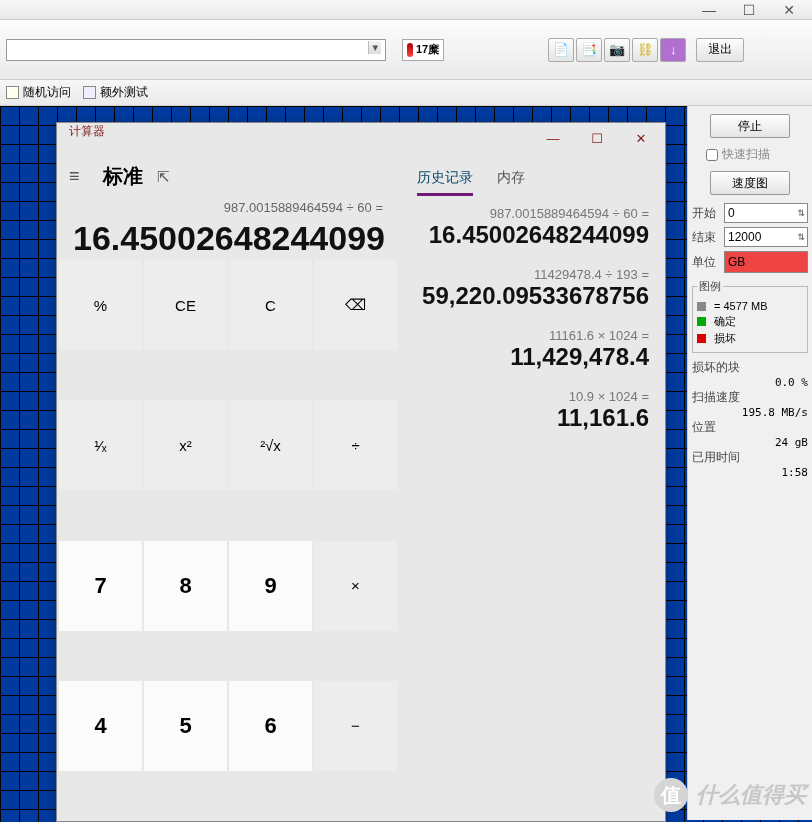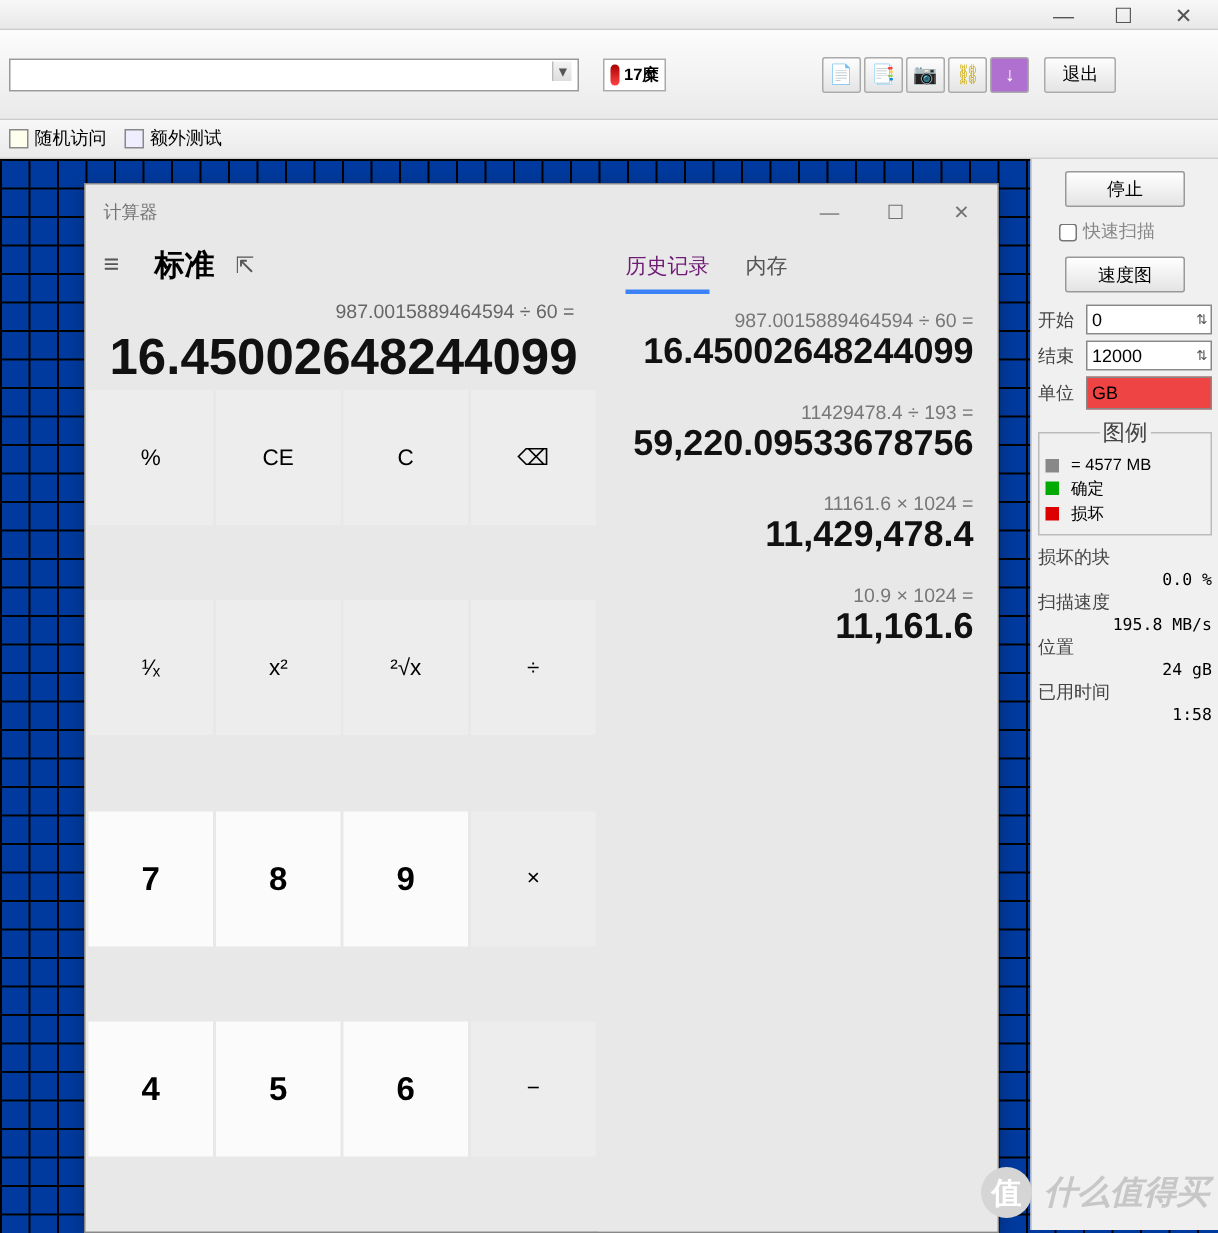--- a/index.html
+++ b/index.html
@@ -33,30 +33,30 @@
 .rpanel { position:absolute; right:0; top:106px; width:125px; bottom:2px; background:#f0f0f0; z-index:5; font-size:12px; padding:8px 4px 4px 4px; border-left:1px solid #ccc;}
 .rpanel .btn { display:block; width:80px; height:24px; margin:0 auto 8px auto; border:1px solid #999; background:linear-gradient(#fff,#e4e4e4); font-size:12px; border-radius:2px;}
 .rpanel .cb { display:flex; align-items:center; gap:4px; margin:4px 0 8px 14px; color:#888;}
 .rpanel .cb input { width:12px; height:12px; }
 .rpanel .row { display:flex; align-items:center; gap:4px; margin:4px 0;}
 .rpanel .row label { width:28px; color:#444;}
 .rpanel .spin { flex:1; height:20px; border:1px solid #888; background:#fff; padding:0 3px; display:flex; align-items:center; position:relative;}
 .rpanel .spin:after { content:"⇅"; position:absolute; right:2px; font-size:9px; color:#555;}
 .rpanel .sel { flex:1; height:22px; border:1px solid #888; background:#ef4444; padding:0 3px; display:flex; align-items:center;}
 .rpanel fieldset { border:1px solid #bbb; margin-top:6px; padding:4px; font-size:11px;}
-.rpanel fieldset legend { font-size:15px; color:#444; padding:0 2px;text-align:center;}
+.rpanel fieldset legend { font-size:11px; color:#444; padding:0 2px;}
 .rpanel .leg { display:flex; align-items:center; gap:8px; margin:2px 0;}
 .rpanel .leg .c { width:9px; height:9px;}
 .rpanel .stat { margin-top:6px; }
 .rpanel .stat .l { color:#444; }
 .rpanel .stat .v { text-align:right; font-family:monospace; font-size:11px;}
 
 
 .calc { position:absolute; left:56px; top:122px; width:610px; height:700px; background:#e8e8e8; border:1px solid #888; box-shadow:0 2px 10px rgba(0,0,0,.3); z-index:20; display:flex; flex-direction:column;}
-.calc .titlebar { height:36px; display:flex; align-items:center; justify-content:space-between; padding:0 2px 0 12px; font-size:12px; color:#737373;}
+.calc .titlebar { height:36px; display:flex; align-items:flex-start; justify-content:space-between; padding:0 2px 0 12px; font-size:12px; color:#7f1d1d;}
 .calc .titlebar .wbtns { display:flex; }
 .calc .titlebar .wbtn { width:44px; height:30px; display:flex; align-items:center; justify-content:center; font-size:13px;}
 .calc .body { flex:1; display:flex; overflow:hidden;}
 .calc .left { width:342px; display:flex; flex-direction:column; }
 .calc .right { flex:1; background:#e8e8e8; display:flex; flex-direction:column; }
 
 .calc .modehdr { display:flex; align-items:center; gap:14px; padding:4px 12px 6px 12px;}
 .calc .hamb { width:20px; font-size:18px; color:#555;}
 .calc .modelbl { font-size:20px; font-weight:bold; }
 .calc .pin { font-size:15px; color:#555; }
@@ -67,21 +67,21 @@
 .calc .memrow { display:flex; justify-content:space-around; padding:40px 4px 8px 4px; color:#999; font-size:13px;}
 .calc .memrow span:nth-child(3),.calc .memrow span:nth-child(4),.calc .memrow span:nth-child(5){ color:#444;}
 
 .calc .keygrid { display:grid; grid-template-columns:repeat(4,1fr); gap:2px; padding:2px; flex:1;}
 .calc .key { background:#f2f2f2; border:none; font-size:16px; display:flex; align-items:center; justify-content:center; height:90px;}
 .calc .key.fn { background:#ededed; font-size:15px;}
 .calc .key.num { background:#fbfbfb; font-size:22px; font-weight:bold;}
 
 .calc .tabs { display:flex; gap:24px; padding:10px 18px 0 18px; font-size:14px;}
 .calc .tabs .tab { padding-bottom:6px; color:#555;}
-.calc .tabs .tab.active { color:#701a75; border-bottom:3px solid #3b82f6; font-weight:500;}
+.calc .tabs .tab.active { color:#0c4a6e; border-bottom:3px solid #701a75; font-weight:500;}
 
 .calc .hist { flex:1; overflow:hidden; padding:10px 16px;}
 .calc .hist .item { text-align:right; margin-bottom:18px;}
 .calc .hist .item .ex { font-size:13px; color:#777; white-space:nowrap;}
 .calc .hist .item .rs { font-size:24px; font-weight:bold; color:#111; white-space:nowrap;}
 
 .watermark { position:absolute; right:6px; bottom:10px; display:flex; align-items:center; gap:8px; color:#c7c7c7; font-size:22px; font-style:italic; z-index:50; font-weight:bold;}
 .watermark .circ { width:34px; height:34px; border-radius:50%; background:#d5d5d5; color:#fff; display:flex; align-items:center; justify-content:center; font-size:20px; font-style:normal;}
 </style>
 </head>

